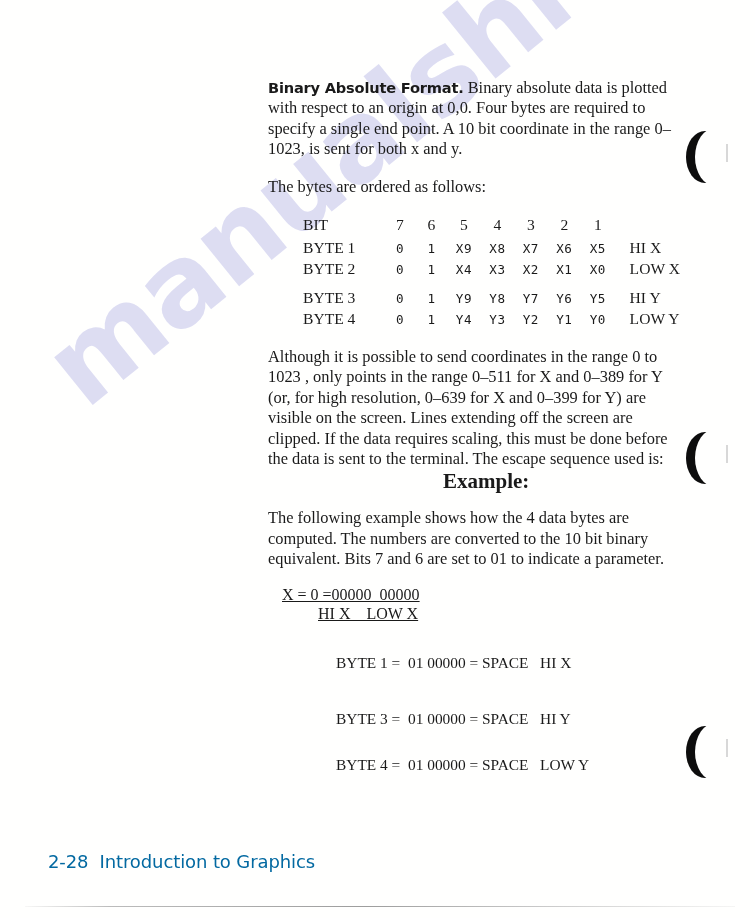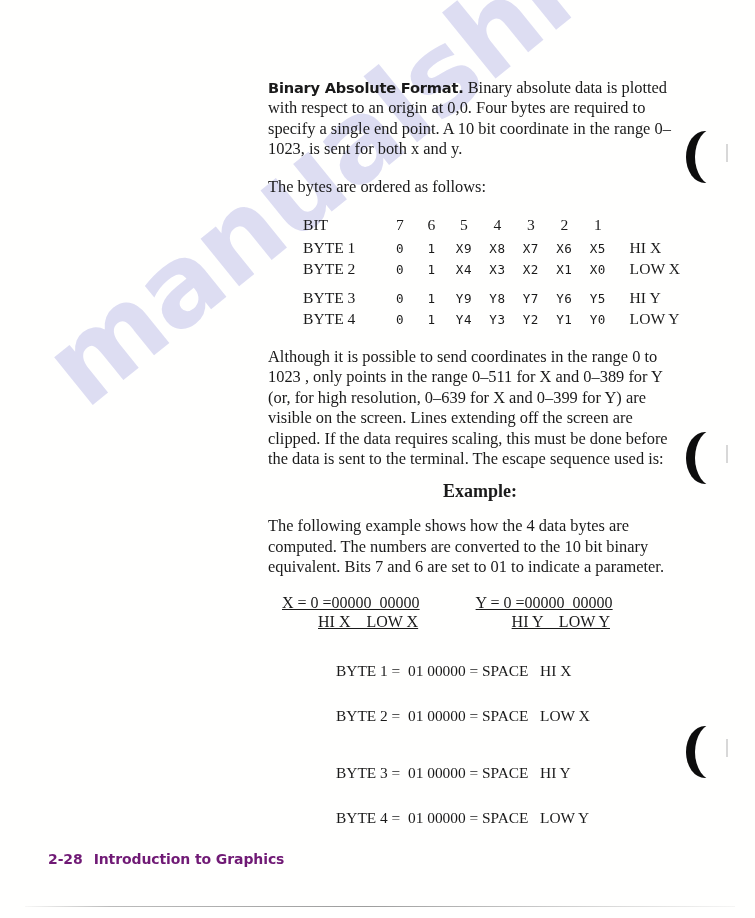--- a/index.html
+++ b/index.html
@@ -108,22 +108,22 @@
     font-family: "DejaVu Sans", sans-serif;
     font-weight: 700;
     font-size: 14.6px;
     letter-spacing: -0.2px;
     text-align: center;
   }
 
   .example-head {
     font-family: "Liberation Serif", serif;
     font-weight: 700;
-    font-size: 18px;
-    margin: 12px 0 14px 0;
+    font-size: 21px;
+    margin: 0 0 14px 0;
     padding-left: 175px;
   }
 
   
   .bit-table {
     border-collapse: collapse;
     margin: 14px 0 18px 35px;
     font-size: 15.6px;
   }
   .bit-table td {
@@ -201,24 +201,24 @@
     margin-top: 26px;
   }
   .byte-gap { height: 11px; }
 
   
   .footer {
     position: absolute;
     left: 48px;
     top: 851px;
     font-family: "DejaVu Sans", sans-serif;
-    font-weight: 700;
-    font-size: 14px;
+    font-weight: 400;
+    font-size: 18px;
     letter-spacing: -0.1px;
-    color: #701a75;
+    color: #0369a1;
     z-index: 2;
   }
   .footer .folio { margin-right: 11px; }
 </style>
 </head>
 <body>
 
 <div class="page">
 
   <div class="watermark">manualshive.com</div>
@@ -314,30 +314,25 @@
     <div class="example-head">Example:</div>
 
     <p class="para tight">The following example shows how the 4 data bytes are computed. The numbers are converted to the 10 bit binary equivalent. Bits 7 and 6 are set to 01 to indicate a parameter.</p>
 
     <div class="calc-block">
       <div class="calc-row">
         <div class="calc-col x">
           <div class="calc-expr">X = 0 =00000  00000</div>
           <div class="calc-labels">HI X    LOW X</div>
         </div>
-        <div class="calc-col y">
-          <div class="calc-expr">Y = 0 =00000  00000</div>
-          <div class="calc-labels">HI Y    LOW Y</div>
-        </div>
       </div>
     </div>
 
     <div class="byte-block">
       <div class="byte-line"><span>BYTE 1 =  01 00000 = SPACE</span>   <span>HI X</span></div>
-      <div class="byte-line"><span>BYTE 2 =  01 00000 = SPACE</span>   <span>LOW X</span></div>
       <div class="byte-gap"></div>
       <div class="byte-line"><span>BYTE 3 =  01 00000 = SPACE</span>   <span>HI Y</span></div>
       <div class="byte-line"><span>BYTE 4 =  01 00000 = SPACE</span>   <span>LOW Y</span></div>
     </div>
 
   </div>
 
   <div class="footer">
     <span class="folio">2-28</span><span>Introduction to Graphics</span>
   </div>

